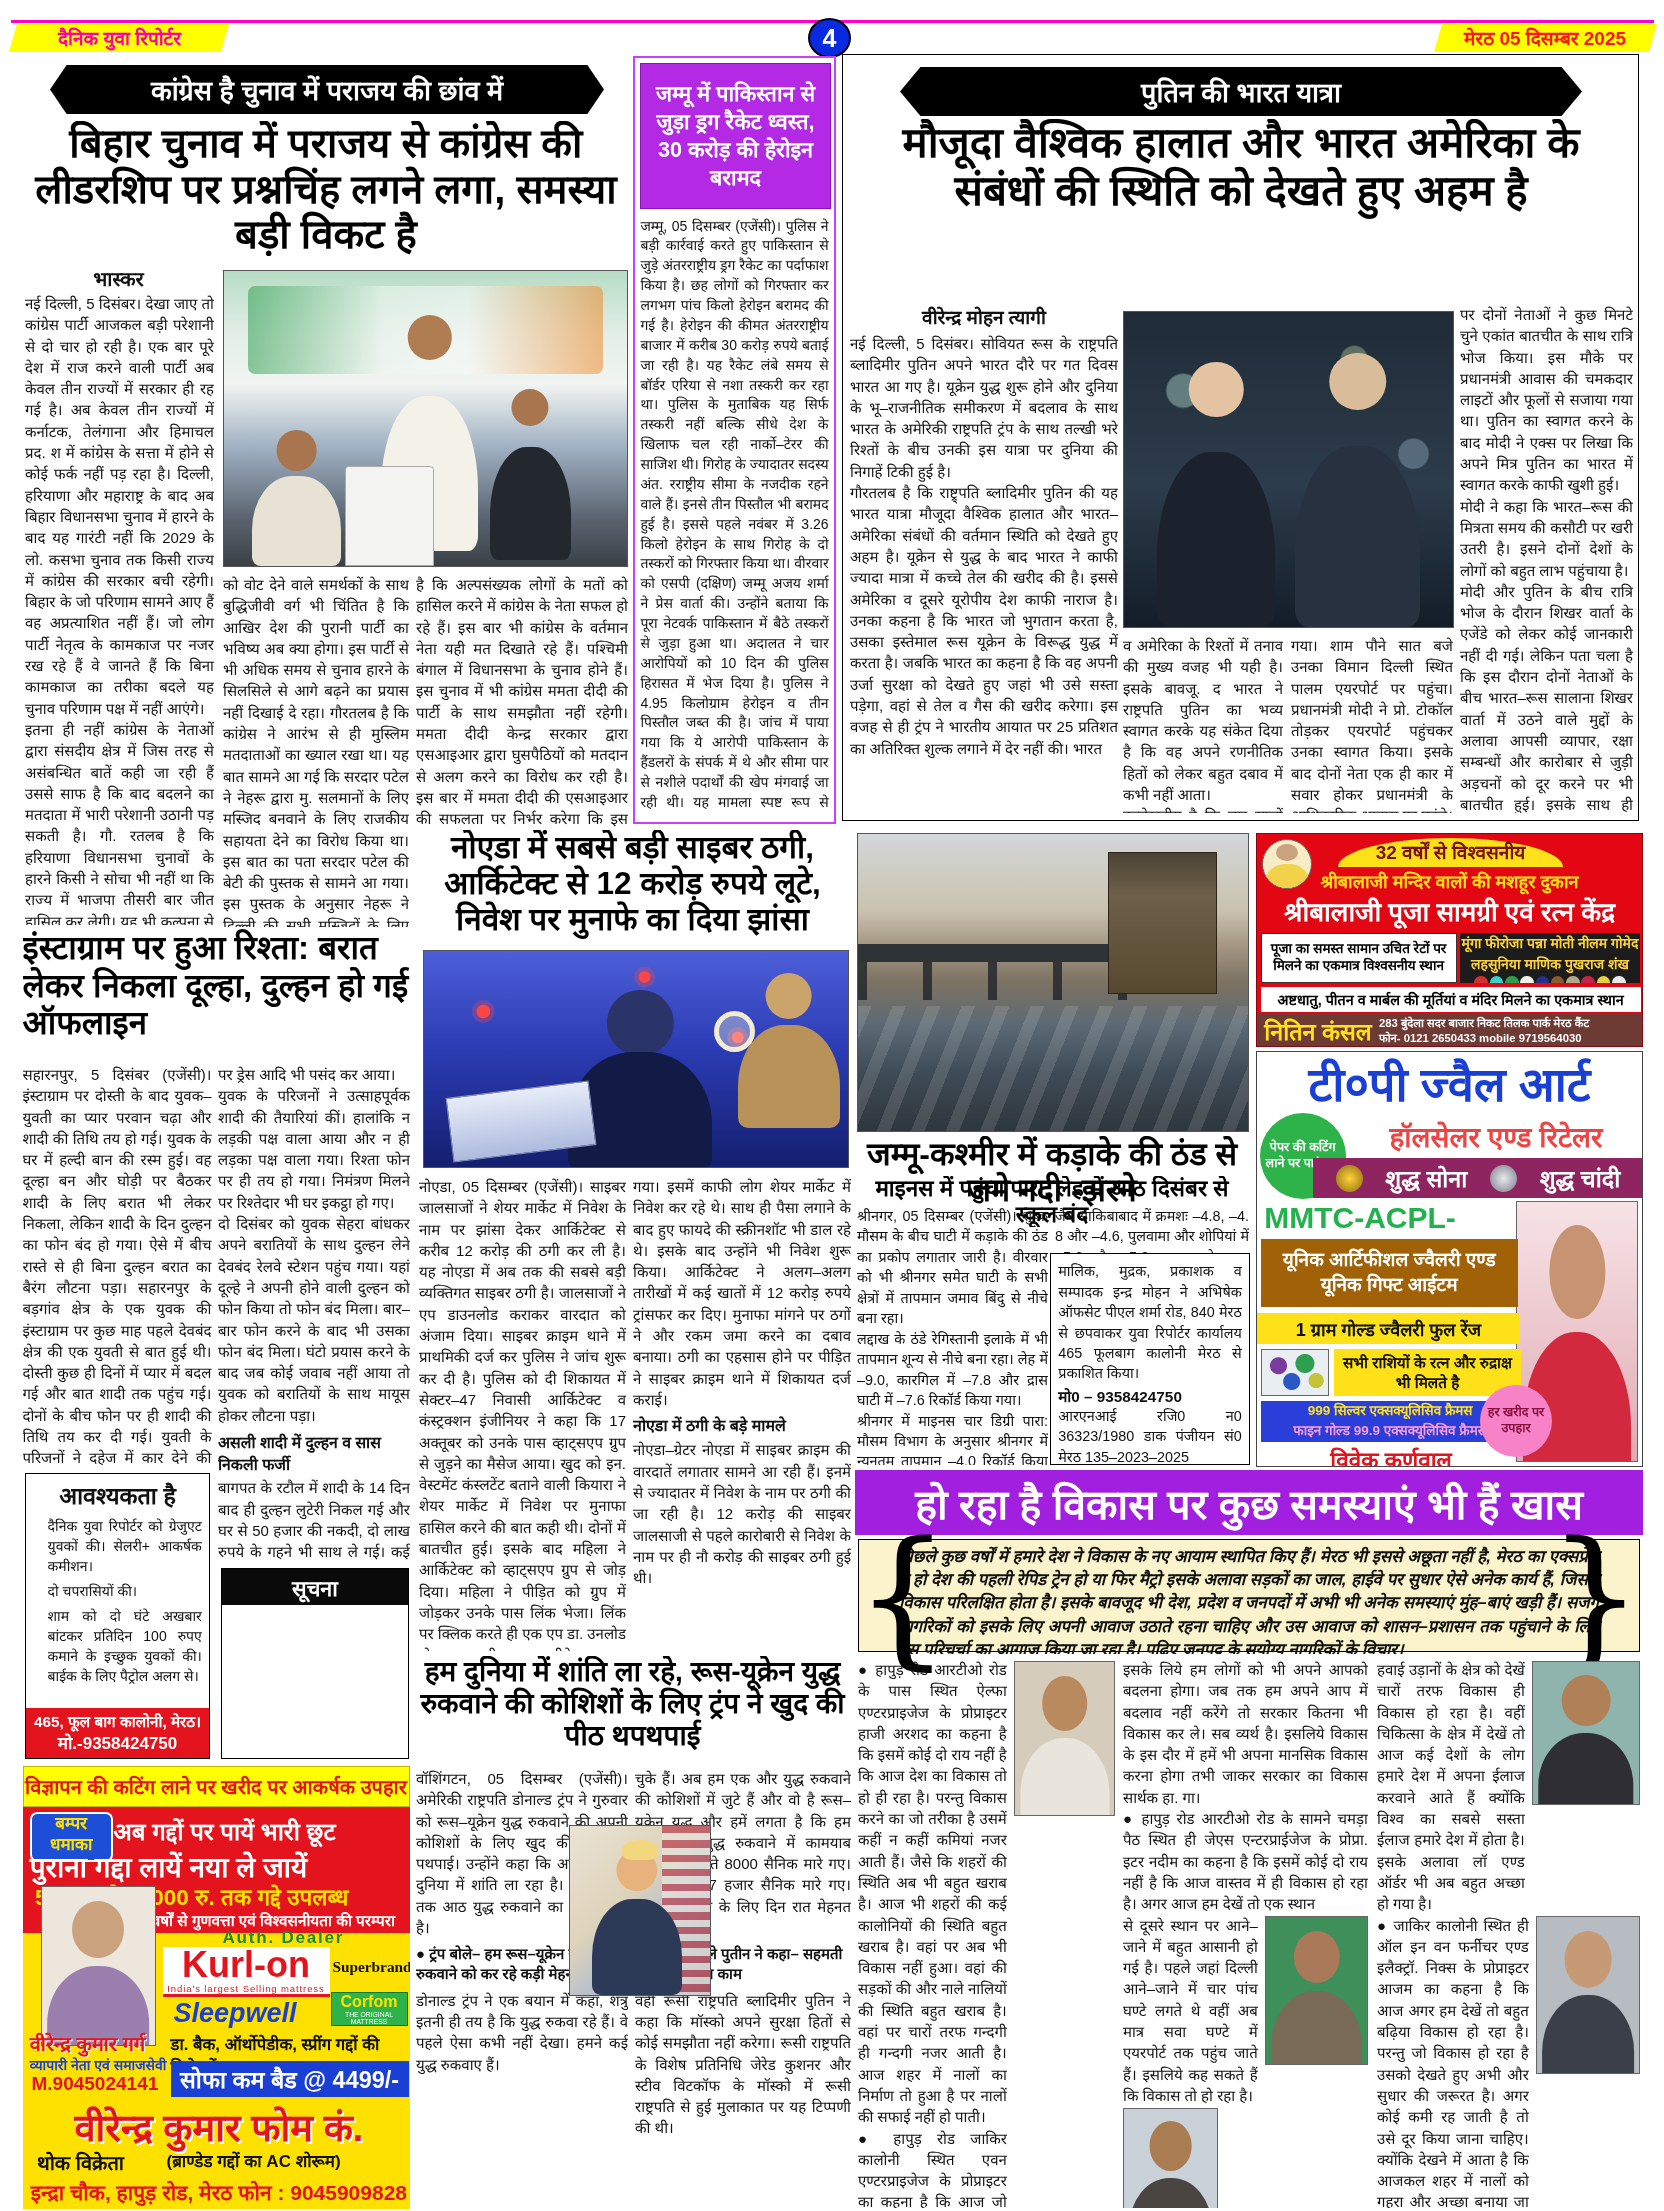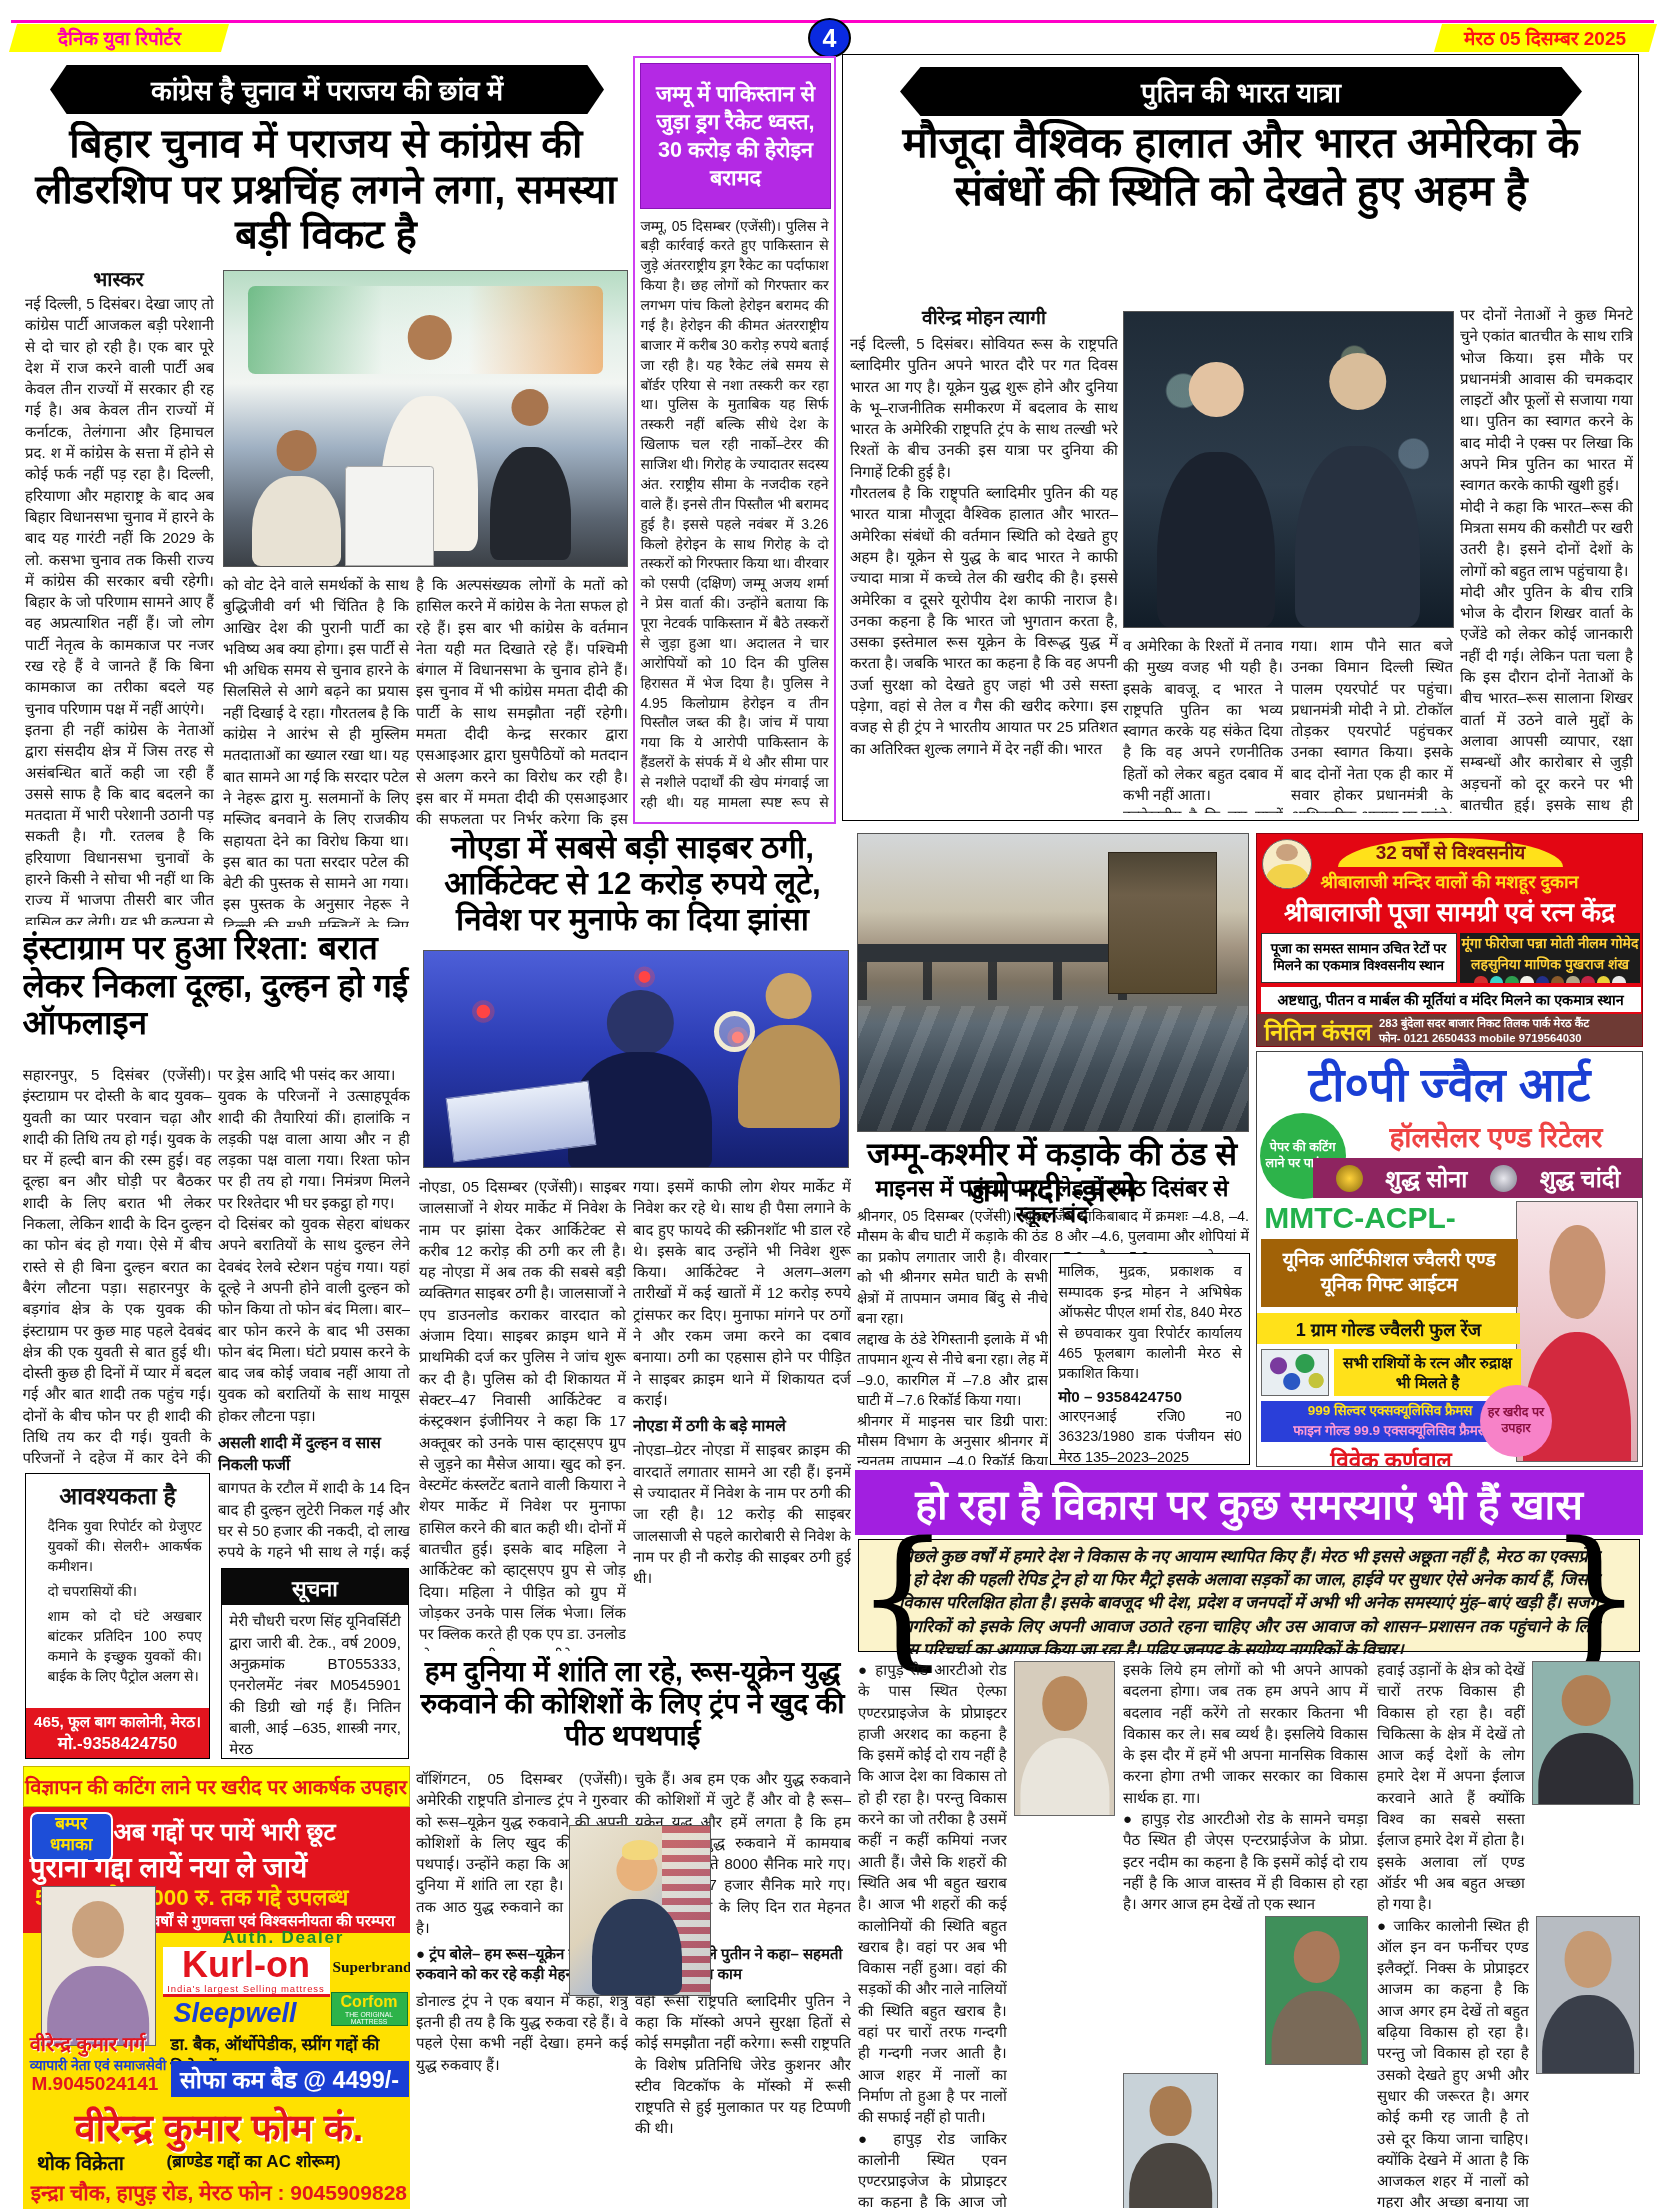--- a/index.html
+++ b/index.html
@@ -221,21 +221,20 @@
     <div style="background:#e3141e;color:#fff;text-align:center;padding:3.6px 1.8px;font-weight:bold;">
       <div style="font-size:15.3px;">465, फूल बाग कालोनी, मेरठ।</div>
       <div style="font-size:17px;">मो.-9358424750</div>
     </div>
   </div>
 
   <div class="abs box" style="left:221px;top:1568px;width:188px;height:191px;">
     <div class="ctr" style="background:#0a0a0a;height:36px;">
       <span style="color:#fff;font-weight:bold;font-size:21.6px;">सूचना</span>
     </div>
-    <div class="jt" style="padding:5.4px 7.2px;font-size:15px;height:142px;">मेरी चौधरी चरण सिंह यूनिवर्सिटी द्वारा जारी बी. टेक., वर्ष 2009, अनुक्रमांक BT055333, एनरोलमेंट नंबर M0545901 की डिग्री खो गई हैं। नितिन बाली, आई –635, शास्त्री नगर, मेरठ</div>
   </div>
 
   <div class="abs ctr" style="left:22.5px;top:1766px;width:387px;height:41px;background:#ffff00;border:1.8px solid #c4b400;">
     <span style="color:#e3141e;font-weight:bold;font-size:20px;">विज्ञापन की कटिंग लाने पर खरीद पर आकर्षक उपहार</span>
   </div>
   <div class="abs" style="left:22.5px;top:1807px;width:387px;height:402px;background:#ffe100;overflow:hidden;">
     <div class="abs" style="left:0;top:0;width:387px;height:126px;background:#e3141e;"></div>
     <div class="abs" style="left:7.2px;top:5.4px;width:83px;height:50px;border:2.7px solid #fff;border-radius:7.2px;text-align:center;background:#1d4ed8;">
       <div style="color:#ffe100;font-weight:bold;font-size:17px;line-height:1.2;">बम्पर</div>
       <div style="color:#ffe100;font-weight:bold;font-size:17px;line-height:1.2;">धमाका</div>
@@ -277,20 +276,21 @@
   </div>
   <div class="abs" style="left:858px;top:1659px;width:257px;height:549px;overflow:hidden;">
     <div class="portrait fl-r" style="width:101px;height:155px;background:#d6ccbc;--skin:#b98a5e;--top:#e9e5dc;"></div>
     <div class="jt" style="font-size:15px;">● हापुड़ रोड आरटीओ रोड के पास स्थित ऐल्फा एण्टरप्राइजेज के प्रोप्राइटर हाजी अरशद का कहना है कि इसमें कोई दो राय नहीं है कि आज देश का विकास तो हो ही रहा है। परन्तु विकास करने का जो तरीका है उसमें कहीं न कहीं कमियां नजर आती हैं। जैसे कि शहरों की स्थिति अब भी बहुत खराब है। आज भी शहरों की कई कालोनियों की स्थिति बहुत खराब है। वहां पर अब भी विकास नहीं हुआ। वहां की सड़कों की और नाले नालियों की स्थिति बहुत खराब है। वहां पर चारों तरफ गन्दगी ही गन्दगी नजर आती है। आज शहर में नालों का निर्माण तो हुआ है पर नालों की सफाई नहीं हो पाती।
 ● हापुड़ रोड जाकिर कालोनी स्थित एवन एण्टरप्राइजेज के प्रोप्राइटर का कहना है कि आज जो कुछ हो रहा है। देश में सब कुछ ठीक हो रहा है। आज चारों तरफ विकास ही नजर आ रहा है।</div>
   </div>
   <div class="abs" style="left:1123px;top:1659px;width:245px;height:549px;overflow:hidden;">
     <div class="jt" style="font-size:15px;">इसके लिये हम लोगों को भी अपने आपको बदलना होगा। जब तक हम अपने आप में बदलाव नहीं करेंगे तो सरकार कितना भी विकास कर ले। सब व्यर्थ है। इसलिये विकास के इस दौर में हमें भी अपना मानसिक विकास करना होगा तभी जाकर सरकार का विकास सार्थक हा. गा।
 ● हापुड़ रोड आरटीओ रोड के सामने चमड़ा पैठ स्थित ही जेएस एन्टरप्राईजेज के प्रोप्रा. इटर नदीम का कहना है कि इसमें कोई दो राय नहीं है कि आज वास्तव में ही विकास हो रहा है। अगर आज हम देखें तो एक स्थान</div>
     <div class="portrait fl-r" style="width:103px;height:149px;background:#3f8f5a;--skin:#a9795a;--top:#7a6a58;"></div>
+    <div class="jt" style="font-size:15px;">से दूसरे स्थान पर आने–जाने में बहुत आसानी हो गई है। पहले जहां दिल्ली आने–जाने में चार पांच घण्टे लगते थे वहीं अब मात्र सवा घण्टे में एयरपोर्ट तक पहुंच जाते हैं। इसलिये कह सकते हैं कि विकास तो हो रहा है।</div>
     <div class="portrait fl-l" style="width:95px;height:140px;background:#c8d2d8;--skin:#a97c52;--top:#4a4540;clear:both;"></div>
   </div>
   <div class="abs" style="left:1377px;top:1659px;width:263px;height:549px;overflow:hidden;">
     <div class="portrait fl-r" style="width:108px;height:144px;background:#8fb3ad;--skin:#b08056;--top:#2e2e34;"></div>
     <div class="jt" style="font-size:15px;">हवाई उड़ानों के क्षेत्र को देखें चारों तरफ विकास ही विकास हो रहा है। वहीं चिकित्सा के क्षेत्र में देखें तो आज कई देशों के लोग हमारे देश में अपना ईलाज करवाने आते हैं क्योंकि विश्व का सबसे सस्ता ईलाज हमारे देश में होता है। इसके अलावा लॉ एण्ड ऑर्डर भी अब बहुत अच्छा हो गया है।</div>
     <div class="portrait fl-r" style="width:104px;height:158px;background:#b7bcc2;--skin:#c59a74;--top:#3a3f4a;"></div>
     <div class="jt" style="font-size:15px;">● जाकिर कालोनी स्थित ही ऑल इन वन फर्नीचर एण्ड इलैक्ट्रॉ. निक्स के प्रोप्राइटर आजम का कहना है कि आज अगर हम देखें तो बहुत बढ़िया विकास हो रहा है। परन्तु जो विकास हो रहा है उसको देखते हुए अभी और सुधार की जरूरत है। अगर कोई कमी रह जाती है तो उसे दूर किया जाना चाहिए। क्योंकि देखने में आता है कि आजकल शहर में नालों को गहरा और अच्छा बनाया जा रहा है परन्तु उसमें कहीं घटिया सामग्री का इस्तेमाल हो रहा है जिसे अधिकारी नहीं देखते।</div>
   </div>
 
 </div>

